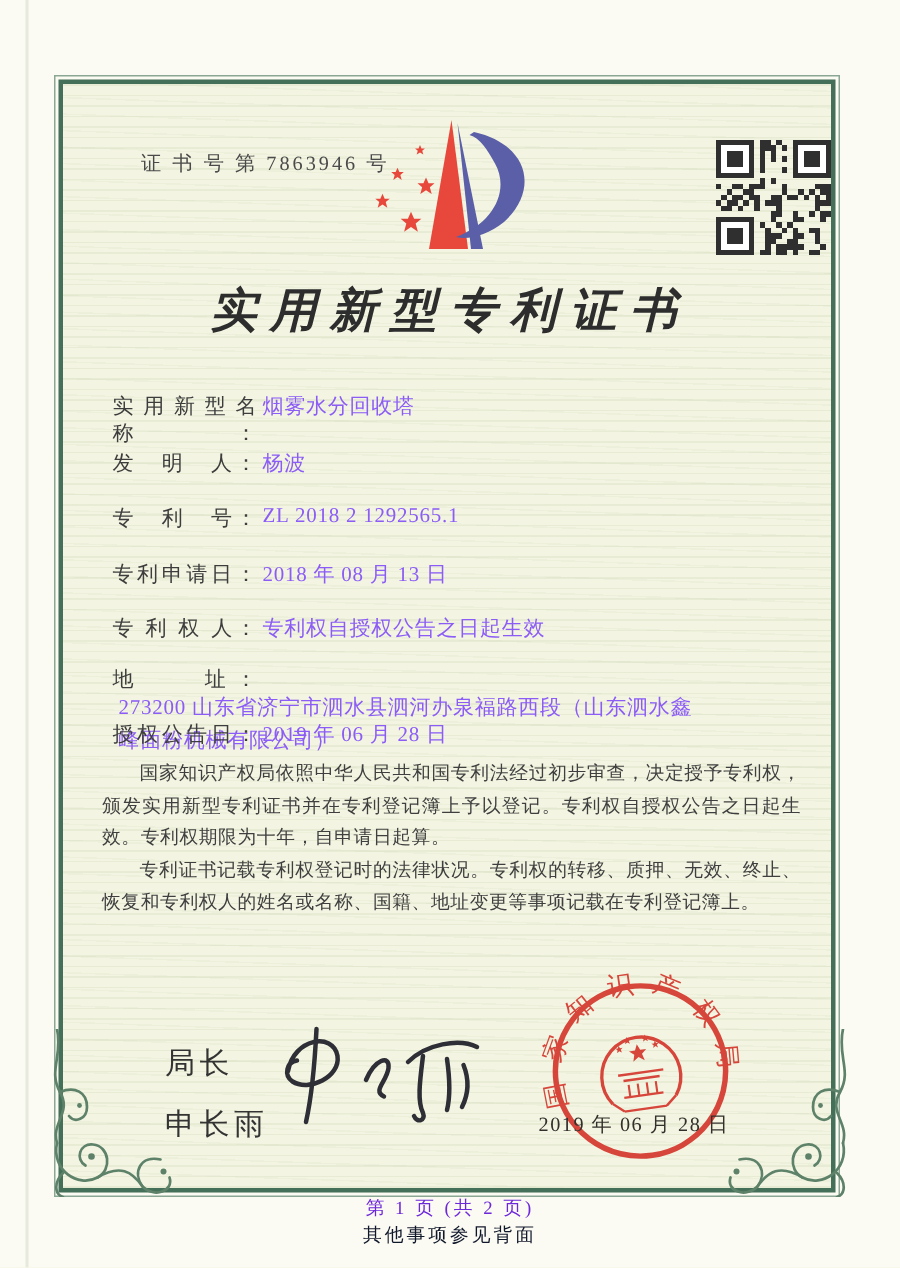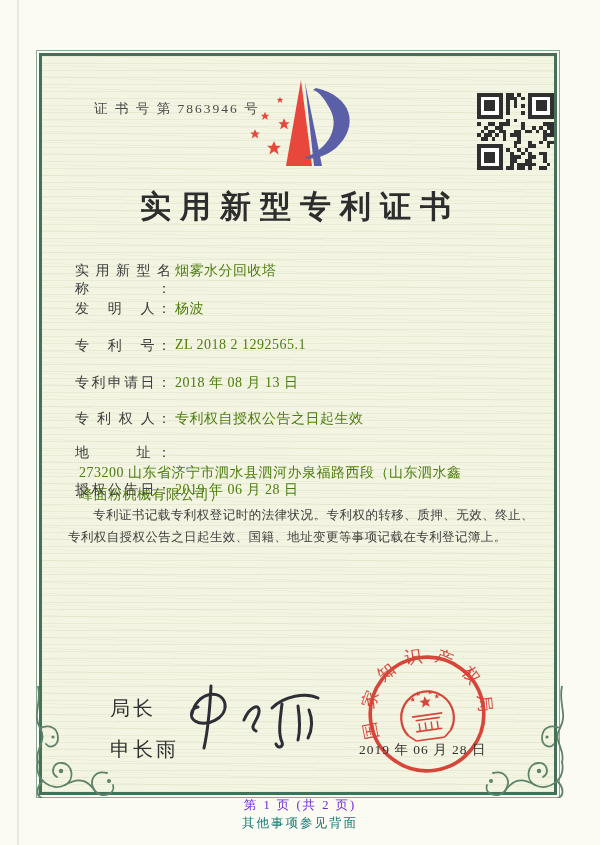--- a/index.html
+++ b/index.html
@@ -24,47 +24,47 @@
   .corner-flourish.left{left:28px;top:686px;}
   .corner-flourish.right{left:476px;top:686px;transform:scaleX(-1);}
 
   .cert-number{position:absolute;left:94px;top:100px;font-size:13.5px;letter-spacing:2px;color:#4a4a4a;z-index:4;}
   .logo{position:absolute;left:224px;top:64px;width:152px;height:120px;z-index:4;}
   .qr{position:absolute;left:477px;top:93px;width:77px;height:77px;z-index:4;}
   .qr svg{width:100%;height:100%;}
 
   .title{
     position:absolute;left:0;top:186px;width:100%;text-align:center;
-    font-size:31px;font-weight:600;letter-spacing:9px;color:#2d2d2d;z-index:4;
+    font-size:31px;font-weight:600;letter-spacing:9px;color:#2d2d2d;z-index:4;font-style:italic;
   }
 
   .row{position:absolute;left:75px;width:460px;font-size:14px;z-index:4;}
   .flabel{
     display:inline-block;width:96px;vertical-align:top;
     text-align:justify;text-align-last:justify;color:#3d3d3d;
   }
-  .fvalue{display:inline-block;vertical-align:top;margin-left:4px;letter-spacing:.5px;color:#4d7c0f;}
+  .fvalue{display:inline-block;vertical-align:top;margin-left:4px;letter-spacing:.5px;color:#8b5cf6;}
   .fvalue.wrap{width:392px;line-height:22px;}
   .pair2{position:absolute;left:222px;top:0;}
 
   .paragraphs{
     position:absolute;left:68px;top:505px;width:466px;z-index:4;
     font-size:12.5px;line-height:21.5px;text-align:justify;color:#3f3f3f;letter-spacing:.4px;
   }
   .paragraphs p{margin:0;text-indent:2em;}
 
   .signer{position:absolute;left:110px;top:695px;z-index:4;font-size:20px;letter-spacing:3px;color:#333;}
   .signer div{margin-bottom:14px;}
   .signature{position:absolute;left:178px;top:678px;width:150px;height:78px;z-index:5;}
 
   .seal{position:absolute;left:351px;top:638px;width:152px;height:152px;z-index:6;transform:rotate(-8deg);opacity:.93;}
   .seal-date{position:absolute;left:359px;top:741px;z-index:7;font-size:13.5px;letter-spacing:1px;color:#33302c;}
 
   .page-footer{position:absolute;left:0;top:797px;width:100%;text-align:center;font-size:12.5px;letter-spacing:2px;color:#6d28d9;z-index:4;}
-  .back-note{position:absolute;left:0;top:815px;width:100%;text-align:center;font-size:12.5px;letter-spacing:2px;color:#0f766e;z-index:4;}
+  .back-note{position:absolute;left:0;top:815px;width:100%;text-align:center;font-size:12.5px;letter-spacing:2px;color:#0f172a;z-index:4;}
 
   svg text{font-family:"Liberation Serif","DejaVu Serif",serif;}
 </style>
 </head>
 <body>
 
 <div class="scan-edge"></div>
 
 <div class="frame">
   <div class="frame-inner"></div>
@@ -260,21 +260,22 @@
   <span class="flabel">专 利 权 人：</span><span class="fvalue">专利权自授权公告之日起生效</span>
 </div>
 <div class="row" style="top:444px">
   <span class="flabel">地　　址：</span><span class="fvalue wrap">273200 山东省济宁市泗水县泗河办泉福路西段（山东泗水鑫峰面粉机械有限公司）</span>
 </div>
 <div class="row" style="top:481px">
   <span class="flabel">授权公告日：</span><span class="fvalue">2019 年 06 月 28 日</span>
 </div>
 
 <div class="paragraphs">
-  <p>专利证书记载专利权登记时的法律状况。专利权的转移、质押、无效、终止、专利权自授权公告之日起生效、国籍、地址变更等事项记载在专利登记簿上。</p>
+  <p>国家知识产权局依照中华人民共和国专利法经过初步审查，决定授予专利权，颁发实用新型专利证书并在专利登记簿上予以登记。专利权自授权公告之日起生效。专利权期限为十年，自申请日起算。</p>
+  <p>专利证书记载专利权登记时的法律状况。专利权的转移、质押、无效、终止、恢复和专利权人的姓名或名称、国籍、地址变更等事项记载在专利登记簿上。</p>
 </div>
 
 <div class="signer">
   <div>局长</div>
   <div>申长雨</div>
 </div>
 
 <svg class="signature" viewBox="0 0 150 78">
   <g fill="none" stroke="#2e2e36" stroke-width="3" stroke-linecap="round" stroke-linejoin="round">
     <path d="M14,36 C18,14 44,10 47,26 C49,40 28,50 17,43 C11,39 13,30 20,29"></path>

